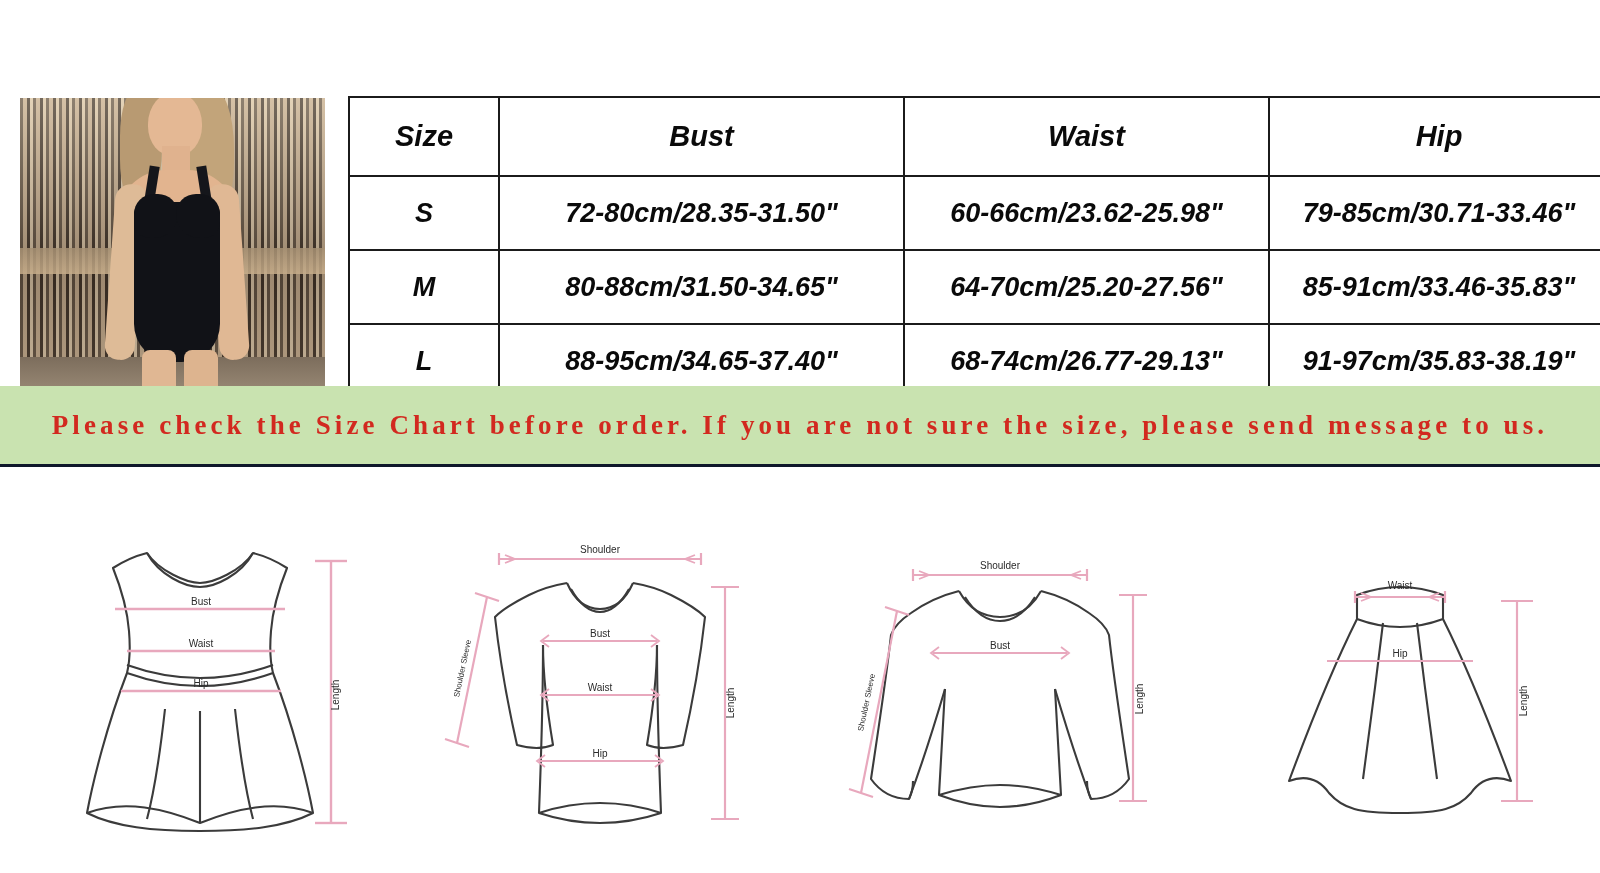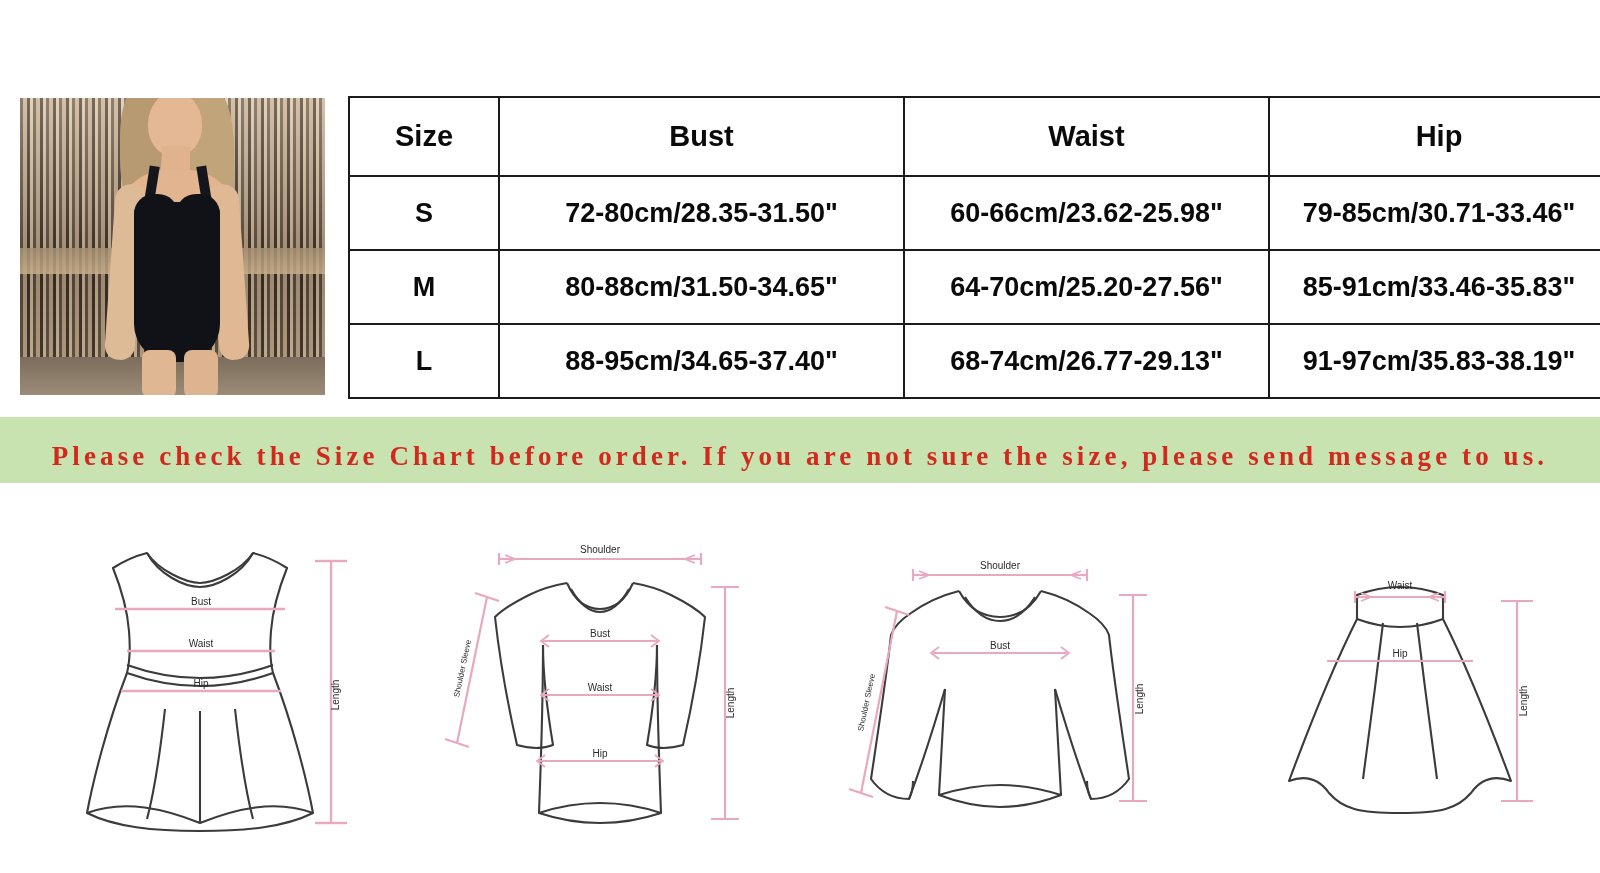--- a/index.html
+++ b/index.html
@@ -91,34 +91,35 @@
     position:absolute;left:348px;top:0;
     border-collapse:collapse;table-layout:fixed;
     width:1260px;height:303px;
   }
   table.size-table td,table.size-table th{
     border:2px solid #1b1b1b;
     text-align:center;vertical-align:middle;
     font-family:"Liberation Sans",sans-serif;
     font-weight:700;color:#0a0a0a;
     padding:8px;
+    font-style:italic;
   }
   table.size-table th{font-size:29px;}
   table.size-table td{font-size:27px;white-space:nowrap;}
   col.c-size{width:150px;}
   col.c-bust{width:405px;}
   col.c-waist{width:365px;}
   col.c-hip{width:340px;}
   tr.hdr-row{height:79px;}
   tr.data-row{height:74px;}
   td.size-cell{font-size:29px;}
 
   
   .note-band{
-    position:absolute;left:0;top:417px;width:1600px;height:81px;
+    position:absolute;left:0;top:386px;width:1600px;height:81px;
     background:#c9e3b0;border-bottom:3px solid #0f172a;
     box-sizing:border-box;
     display:flex;align-items:center;justify-content:center;
   }
   .note-text{
     font-family:"Liberation Serif",serif;
     font-size:27px;font-weight:700;color:#d2291f;
     letter-spacing:4.1px;line-height:38px;text-align:center;
     width:1600px;padding:0 2px;box-sizing:border-box;
   }

